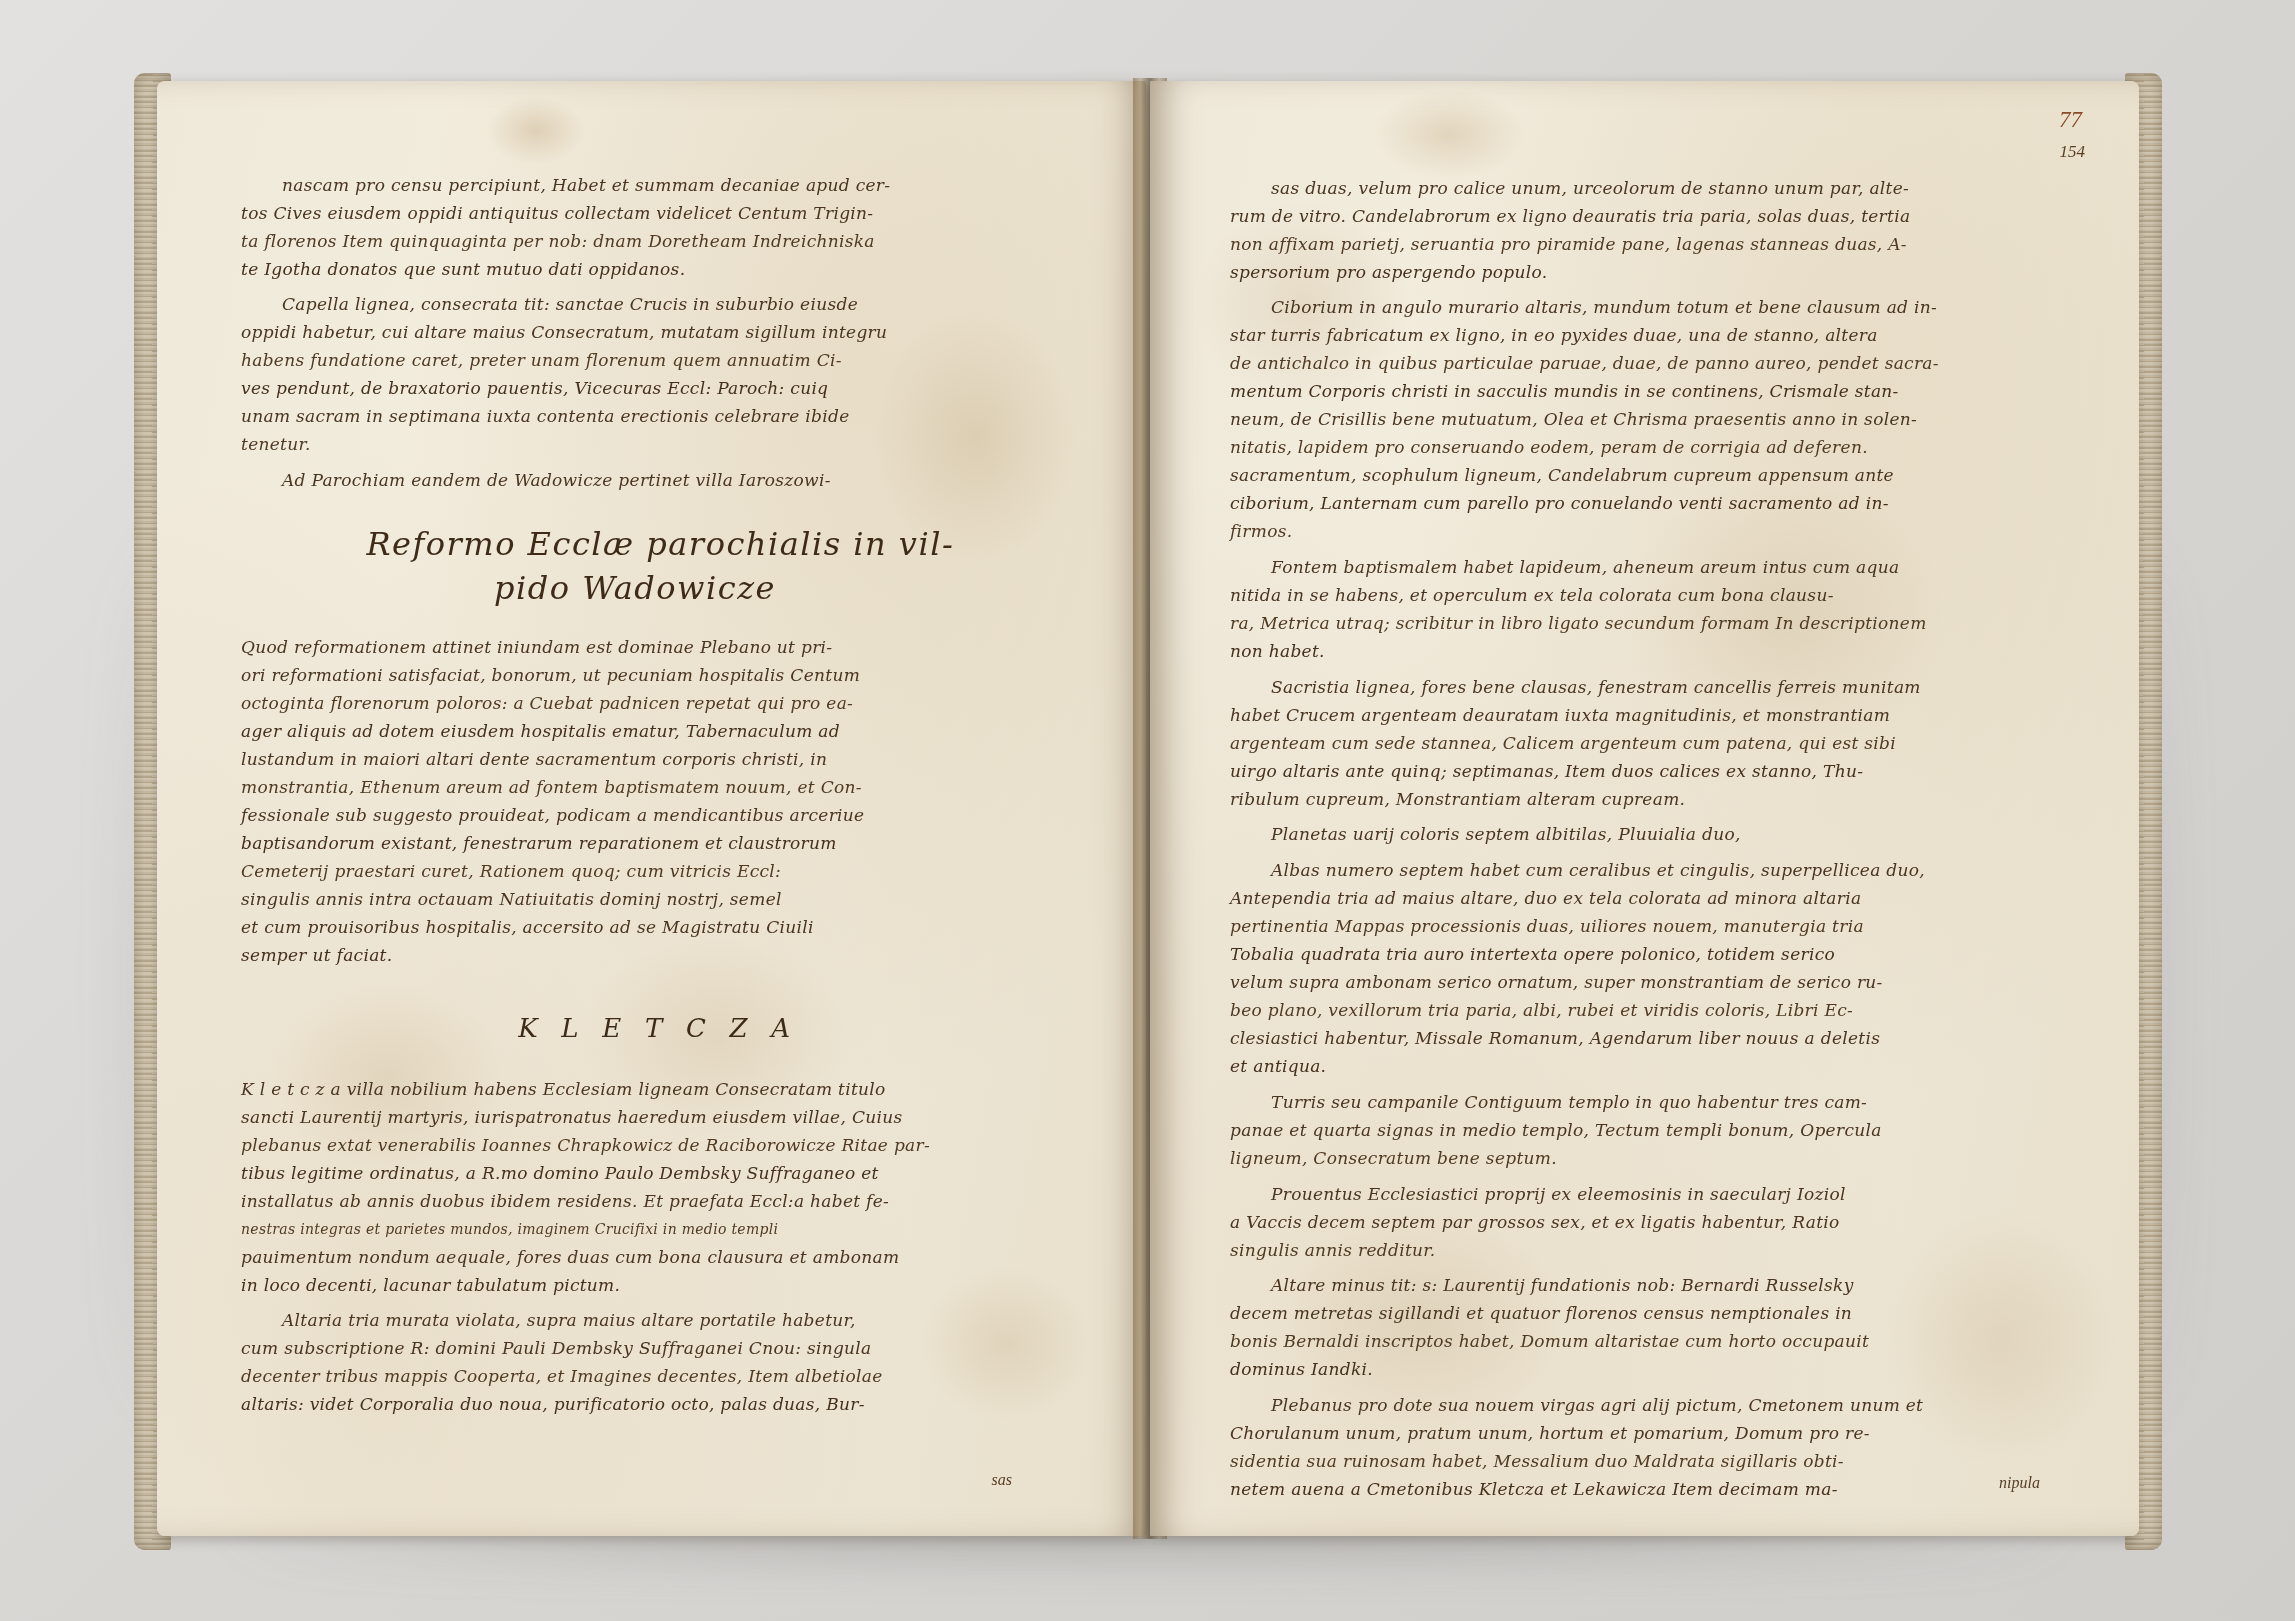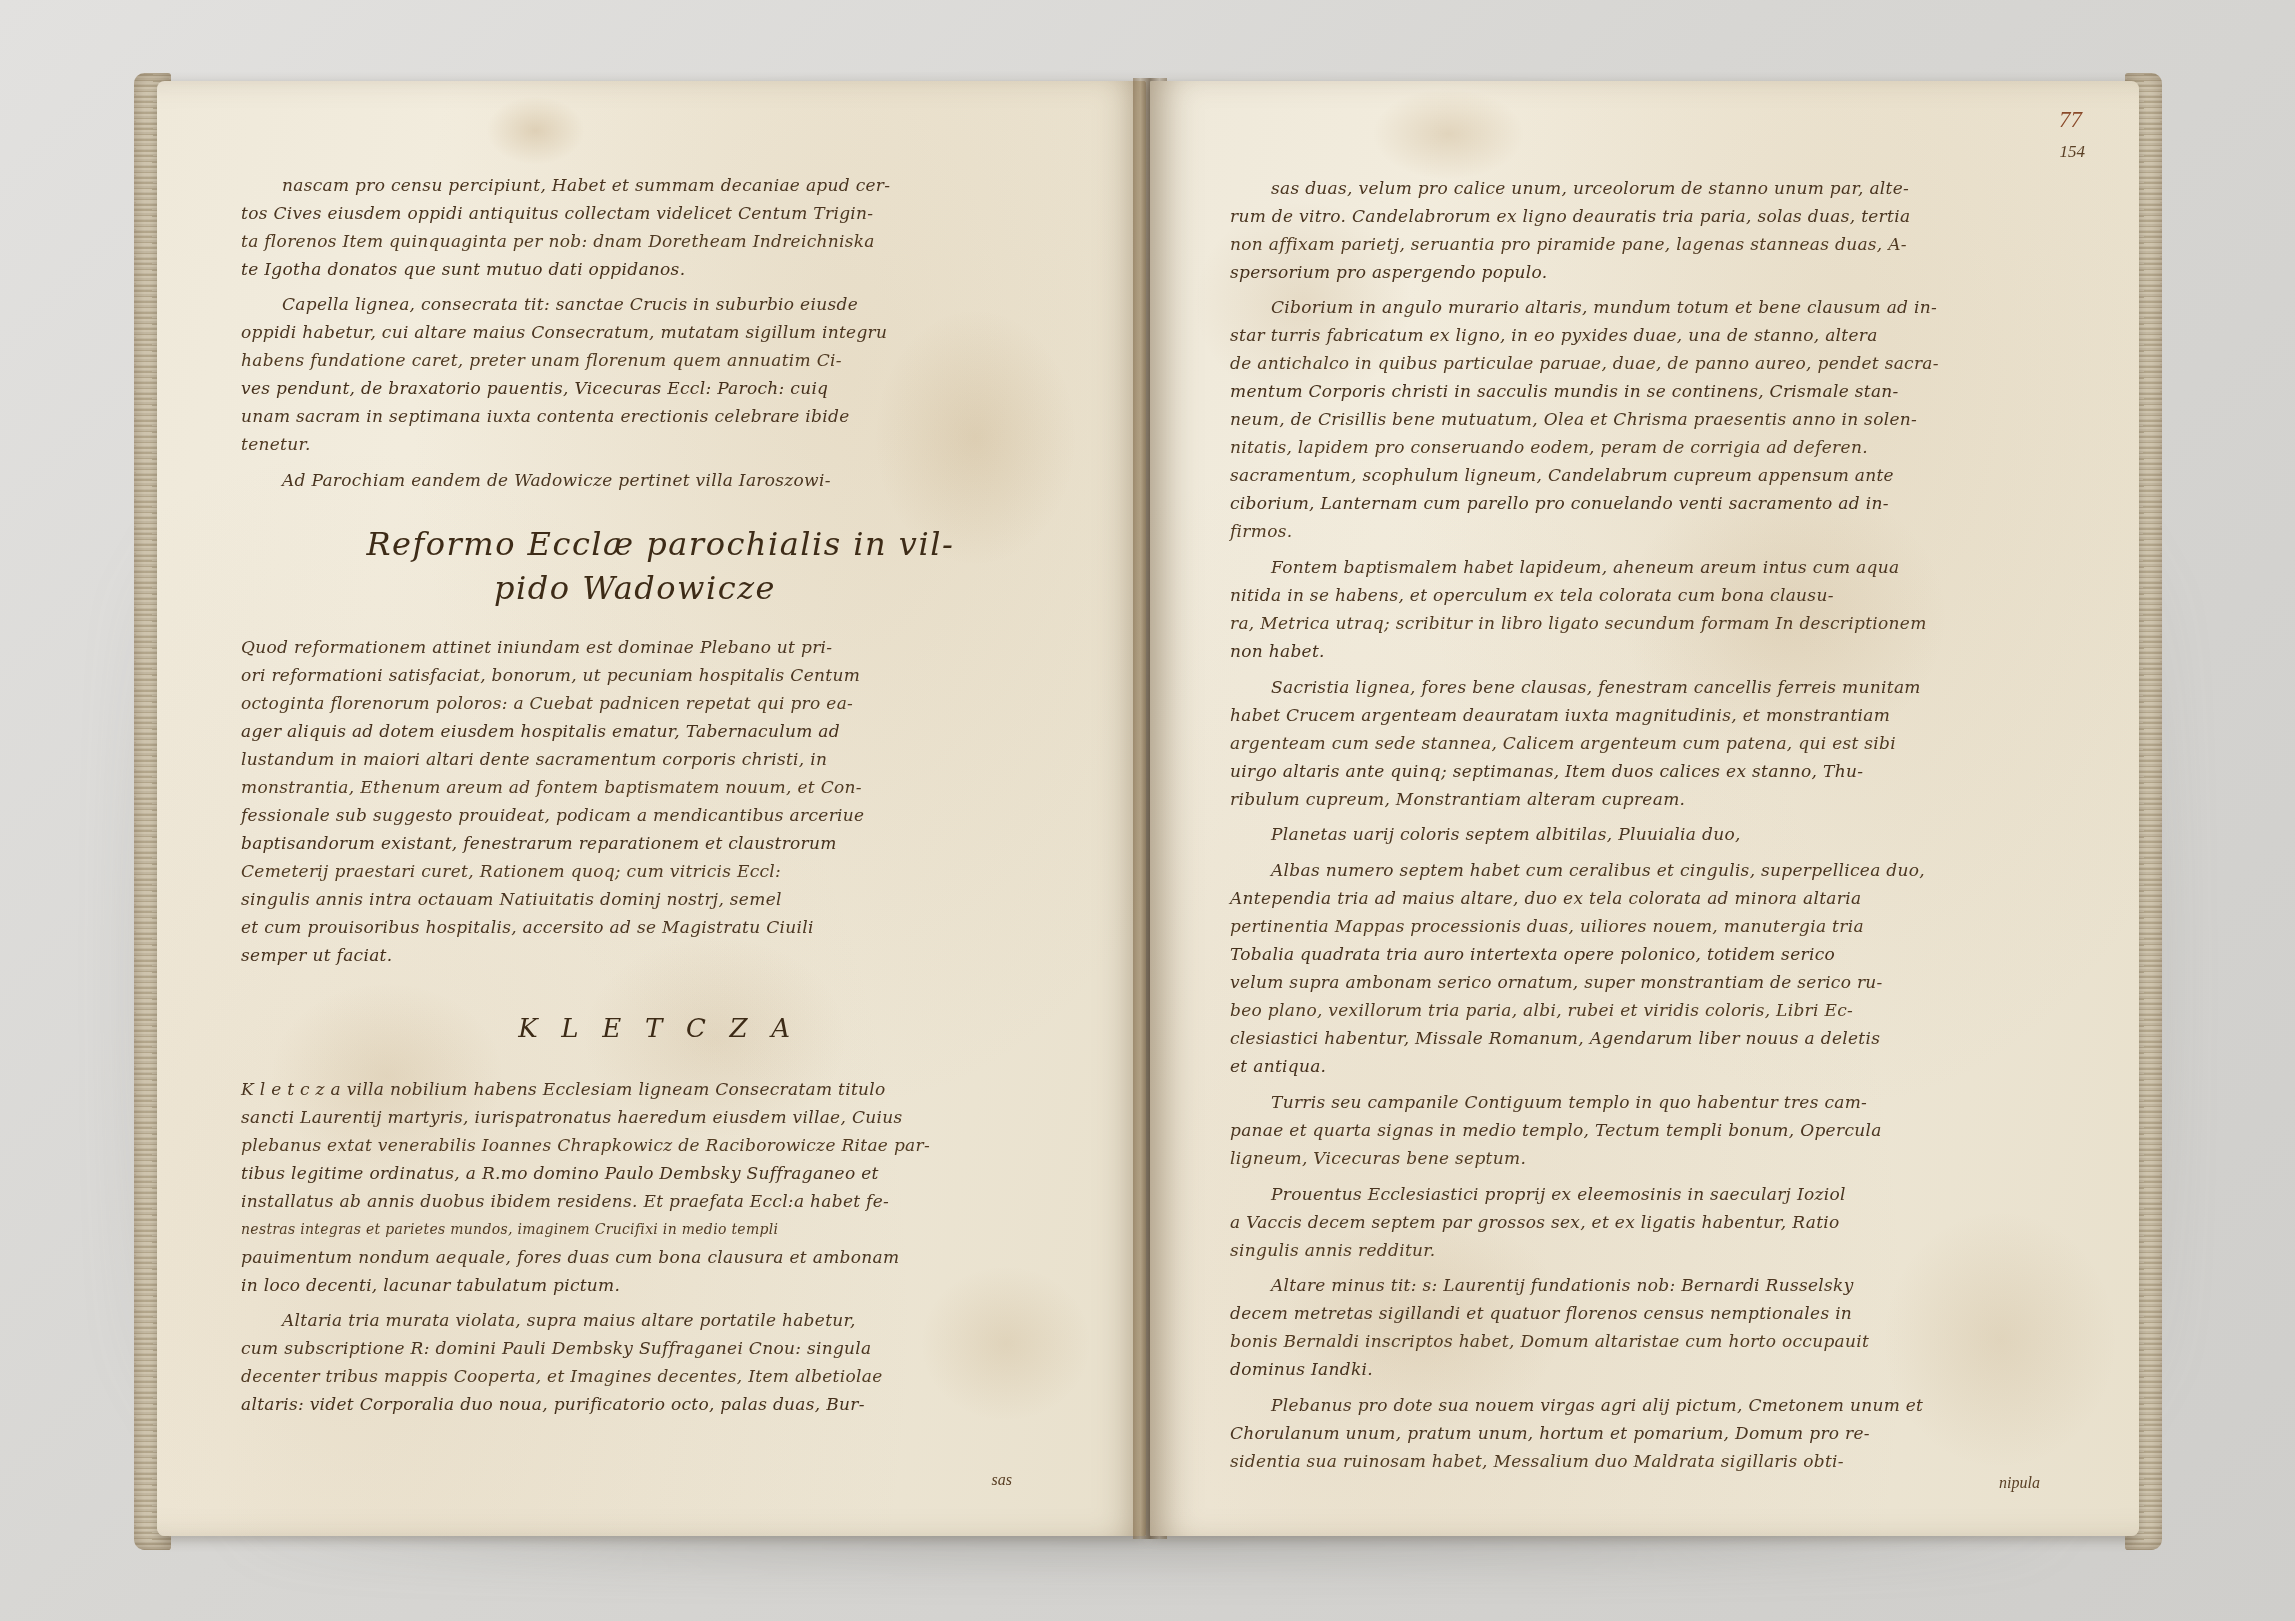--- a/index.html
+++ b/index.html
@@ -310,40 +310,41 @@
           <div class="ln" style="font-size:17px;line-height:28px;">velum supra ambonam serico ornatum, super monstrantiam de serico ru-</div>
           <div class="ln" style="font-size:17px;line-height:28px;">beo plano, vexillorum tria paria, albi, rubei et viridis coloris, Libri Ec-</div>
           <div class="ln" style="font-size:17px;line-height:28px;">clesiastici habentur, Missale Romanum, Agendarum liber nouus a deletis</div>
           <div class="ln" style="font-size:17px;line-height:28px;">et antiqua.</div>
           <div class="ln" style="font-size:17px;line-height:28px;"></div>
         </div>
 
         <div class="para">
           <div class="ln indent" style="font-size:17px;line-height:28px;">Turris seu campanile Contiguum templo in quo habentur tres cam-</div>
           <div class="ln" style="font-size:17px;line-height:28px;">panae et quarta signas in medio templo, Tectum templi bonum, Opercula</div>
-          <div class="ln" style="font-size:17px;line-height:28px;">ligneum, Vicecuras bene septum.</div>
+          <div class="ln" style="font-size:17px;line-height:28px;">ligneum, Consecratum bene septum.</div>
         </div>
 
         <div class="para">
           <div class="ln indent" style="font-size:17px;line-height:28px;">Prouentus Ecclesiastici proprij ex eleemosinis in saecularj Ioziol</div>
           <div class="ln" style="font-size:17px;line-height:28px;">a Vaccis decem septem par grossos sex, et ex ligatis habentur, Ratio</div>
           <div class="ln" style="font-size:17px;line-height:28px;">singulis annis redditur.</div>
         </div>
 
         <div class="para">
           <div class="ln indent" style="font-size:17px;line-height:28px;">Altare minus tit: s: Laurentij fundationis nob: Bernardi Russelsky</div>
           <div class="ln" style="font-size:17px;line-height:28px;">decem metretas sigillandi et quatuor florenos census nemptionales in</div>
           <div class="ln" style="font-size:17px;line-height:28px;">bonis Bernaldi inscriptos habet, Domum altaristae cum horto occupauit</div>
           <div class="ln" style="font-size:17px;line-height:28px;">dominus Iandki.</div>
         </div>
 
         <div class="para">
           <div class="ln indent" style="font-size:17px;line-height:28px;">Plebanus pro dote sua nouem virgas agri alij pictum, Cmetonem unum et</div>
           <div class="ln" style="font-size:17px;line-height:28px;">Chorulanum unum, pratum unum, hortum et pomarium, Domum pro re-</div>
           <div class="ln" style="font-size:17px;line-height:28px;">sidentia sua ruinosam habet, Messalium duo Maldrata sigillaris obti-</div>
+          <div class="ln" style="font-size:17px;line-height:28px;">netem auena a Cmetonibus Kletcza et Lekawicza Item decimam ma-</div>
         </div>
 
       </div>
 
       <div class="catchword" style="right:99px; bottom:44px;font-style:italic;">nipula</div>
     </div>
 
   </div>
 </div>
 

